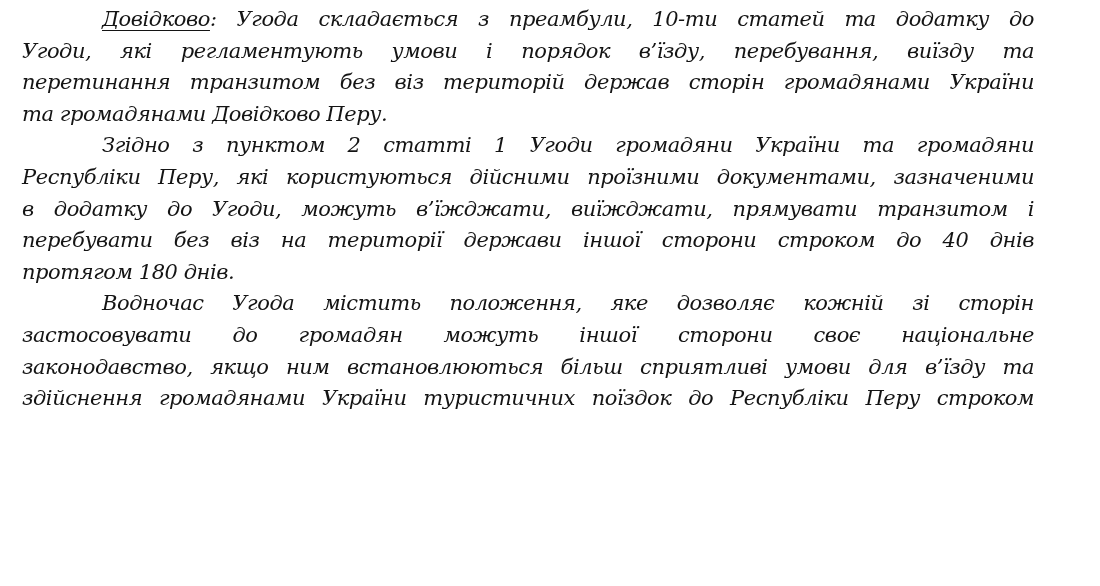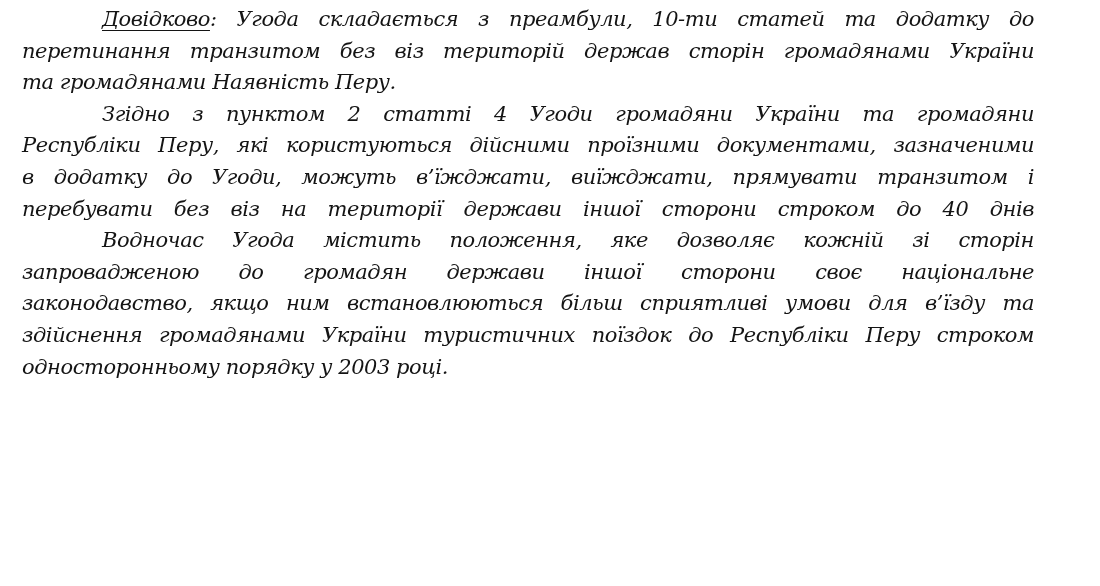--- a/index.html
+++ b/index.html
@@ -21,29 +21,30 @@
   .line.indent { padding-left: 80px; }
   .ul { text-decoration: underline; text-underline-offset: 4px; text-decoration-thickness: 1px; }
   .line span { letter-spacing: -0.45px; }
 </style>
 </head>
 <body>
 
 <div class="page">
   <div>
     <div class="line indent"><span class="ul">Довідково</span><span>:</span><span> Угода складається з преамбули, 10-ти статей та додатку до</span></div>
+    <div class="line"><span>Угоди, які регламентують умови і порядок в’їзду, перебування, виїзду та</span></div>
     <div class="line"><span>перетинання транзитом без віз територій держав сторін громадянами України</span></div>
-    <div class="line last"><span>та громадянами Наявність Перу.</span></div>
+    <div class="line last"><span>та громадянами Довідково Перу.</span></div>
   </div>
   <div>
-    <div class="line indent"><span>Згідно з пунктом 2 статті 4 Угоди громадяни України та громадяни</span></div>
+    <div class="line indent"><span>Згідно з пунктом 2 статті 1 Угоди громадяни України та громадяни</span></div>
     <div class="line"><span>Республіки Перу, які користуються дійсними проїзними документами, зазначеними</span></div>
     <div class="line"><span>в додатку до Угоди, можуть в’їжджати, виїжджати, прямувати транзитом і</span></div>
     <div class="line"><span>перебувати без віз на території держави іншої сторони строком до 40 днів</span></div>
+    <div class="line last"><span>протягом 180 днів.</span></div>
   </div>
   <div>
     <div class="line indent"><span>Водночас Угода містить положення, яке дозволяє кожній зі сторін</span></div>
-    <div class="line"><span>запровадженою до громадян держави іншої сторони своє національне</span></div>
+    <div class="line"><span>застосовувати до громадян можуть іншої сторони своє національне</span></div>
     <div class="line"><span>законодавство, якщо ним встановлюються більш сприятливі умови для в’їзду та</span></div>
     <div class="line"><span>здійснення громадянами України туристичних поїздок до Республіки Перу строком</span></div>
-    <div class="line last"><span>односторонньому порядку у 2003 році.</span></div>
   </div>
 </div>
 
 </body></html>

